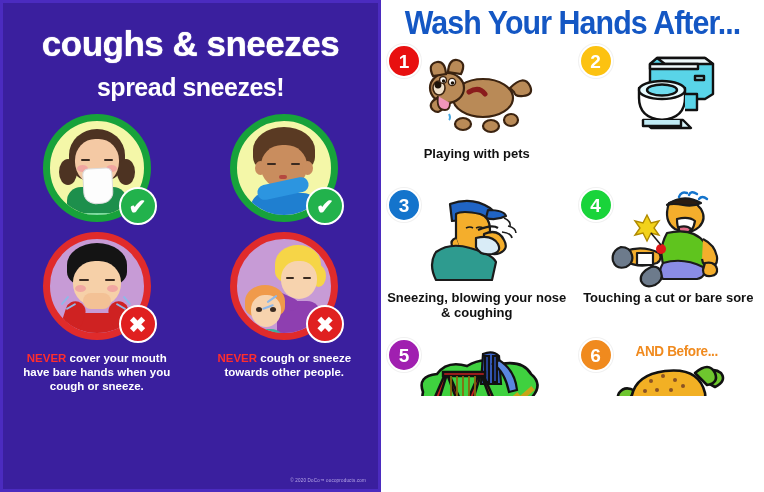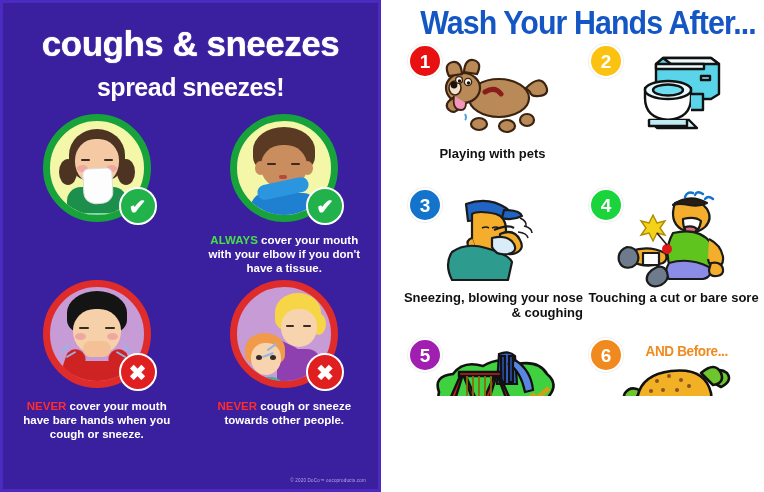--- a/index.html
+++ b/index.html
@@ -94,21 +94,20 @@
     white-space:nowrap;
   }
 
   
   .poster-right{
     position:relative;
     width:383px;height:396px;
     background:#ffffff;
     box-sizing:border-box;
     overflow:hidden;
-    padding-left:21px;
   }
   .right-title{
     text-align:center;
     color:#1457c4;
     font-weight:bold;
     font-size:33px;
     line-height:34px;
     padding:6px 4px 2px 4px;
     letter-spacing:-1px;
     transform:scaleX(0.92);
@@ -129,21 +128,21 @@
     border:2px solid #ffffff;
     box-shadow:0 0 0 1px rgba(0,0,0,.06);
   }
   .pic{
     position:relative;
     width:132px;height:96px;
     margin-top:6px;
     display:flex;align-items:center;justify-content:center;
   }
   .ilabel{
-    text-align:right;
+    text-align:center;
     font-size:13px;
     line-height:15px;
     font-weight:bold;
     color:#111111;
     padding-top:2px;
   }
   .before-lbl{
     position:absolute;left:58px;top:6px;
     color:#f08a1e;
     font-weight:bold;
@@ -200,21 +199,20 @@
               <div class="shape" style="left:65px;top:40px;width:11px;height:14px;background:#c98d5e;border-radius:50%;"></div>
               <div class="eye" style="left:30px;top:42px;width:9px;"></div>
               <div class="eye" style="left:54px;top:42px;width:9px;"></div>
               <div class="shape" style="left:42px;top:54px;width:8px;height:4px;background:#b5483f;border-radius:3px;"></div>
               <div class="body" style="left:14px;top:72px;width:66px;height:32px;background:#1f7fd0;"></div>
               <div class="arm" style="left:20px;top:60px;width:52px;height:15px;background:#2c95e0;transform:rotate(-12deg);"></div>
             </div>
           </div>
           <div class="badge ok">✔</div>
         </div>
-        <div class="cap"><span class="kw-always">ALWAYS</span><span> cover your mouth with your elbow if you don't have a tissue.</span></div>
       </div>
 
       <div class="cell">
         <div class="art-wrap">
           <div class="circle bad">
             <div class="person">
               <div class="hair" style="left:17px;top:4px;width:60px;height:44px;background:#141414;border-radius:50% 50% 34% 34%;"></div>
               <div class="head" style="left:23px;top:22px;width:48px;height:46px;background:#f6d0a8;"></div>
               <div class="eye" style="left:29px;top:40px;width:10px;"></div>
               <div class="eye" style="left:55px;top:40px;width:10px;"></div>

